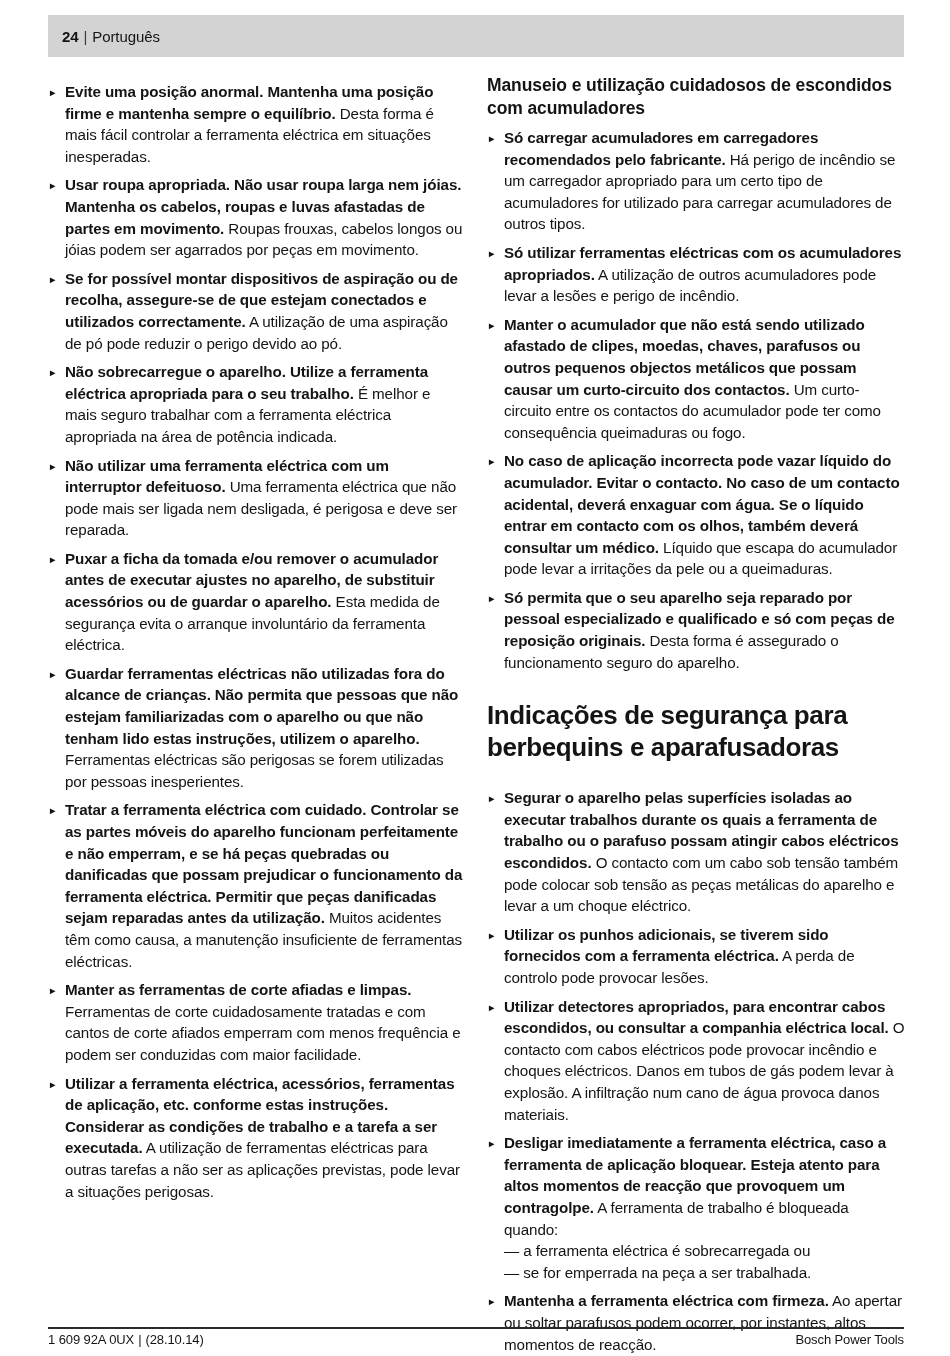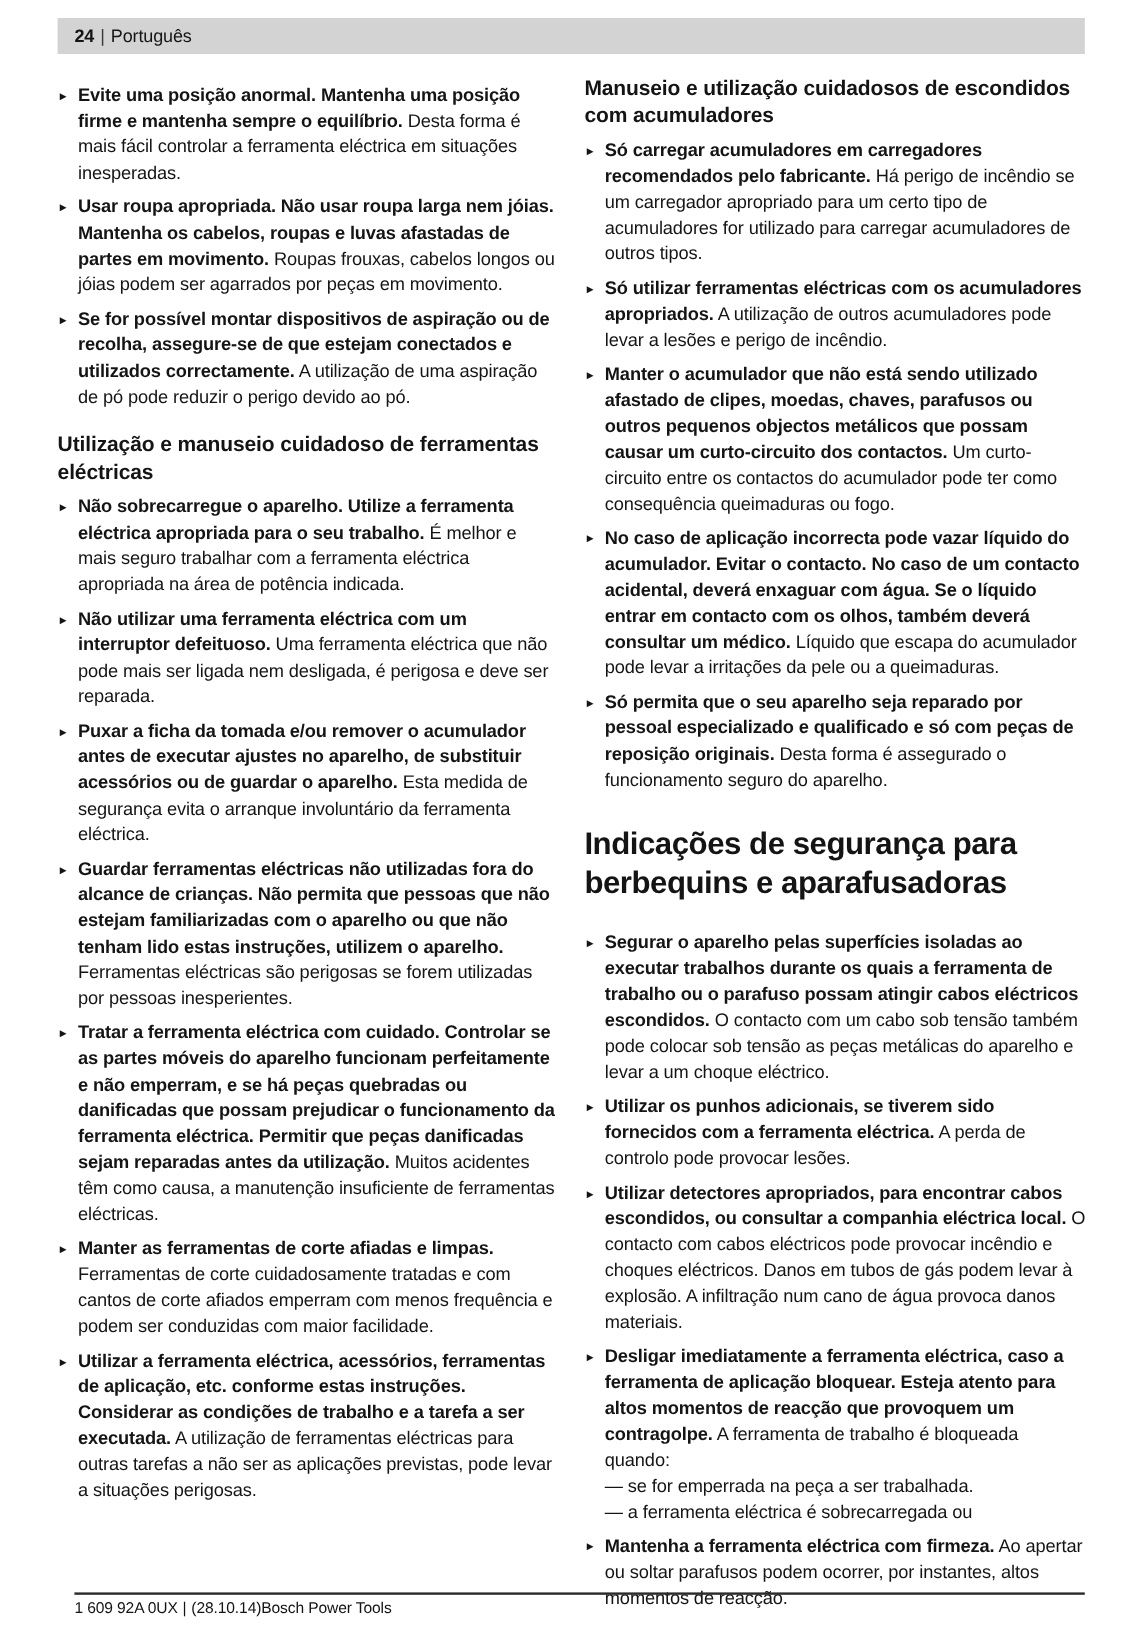--- a/index.html
+++ b/index.html
@@ -9,21 +9,21 @@
     position: relative;
     color: #141414;
     font-family: "Liberation Sans", sans-serif;
     letter-spacing: -0.1px;
     overflow: hidden;
   }
   .page { padding: 15px 45px 0 48px; }
 
   .header-bar {
     background: #d3d3d3;
-    height: 30px;
+    height: 42px;
     width: 856px;
     display: flex; align-items: center;
     padding-left: 14px;
     font-size: 15px;
     margin-bottom: 17px;
   }
   .header-bar .pn { font-weight: bold; }
   .header-bar .sep { margin: 0 5px; color: #3a3a3a; }
 
   .columns { display: flex; gap: 21px; }
@@ -59,24 +59,23 @@
     margin-bottom: 24px;
   }
 
   .footer {
     position: absolute;
     left: 48px; right: 46px;
     bottom: 8px;
     border-top: 2px solid #2b2b2b;
     padding-top: 3px;
     display: flex;
-    justify-content: flex-start;
+    justify-content: space-between;
     font-size: 13px;
     line-height: 16px;
-    margin-left: 14px;
   }
   .footer .sep { margin: 0 4px; }
 </style>
 </head>
 <body>
 
 <div class="page">
 
   <div class="header-bar">
     <span class="pn">24</span>
@@ -95,21 +94,20 @@
       </div>
       <div class="bullet">
         <span class="arrow">►</span>
         <p class="bt"><b>Usar roupa apropriada. Não usar roupa larga nem jóias. Mantenha os cabelos, roupas e luvas afastadas de partes em movimento.</b> <span>Roupas frouxas, cabelos longos ou jóias podem ser agarrados por peças em movimento.</span></p>
       </div>
       <div class="bullet">
         <span class="arrow">►</span>
         <p class="bt"><b>Se for possível montar dispositivos de aspiração ou de recolha, assegure-se de que estejam conectados e utilizados correctamente.</b> <span>A utilização de uma aspiração de pó pode reduzir o perigo devido ao pó.</span></p>
       </div>
 
-      <h2 class="section">Utilização e manuseio cuidadoso de ferramentas eléctricas</h2>
 
       <div class="bullet">
         <span class="arrow">►</span>
         <p class="bt"><b>Não sobrecarregue o aparelho. Utilize a ferramenta eléctrica apropriada para o seu trabalho.</b> <span>É melhor e mais seguro trabalhar com a ferramenta eléctrica apropriada na área de potência indicada.</span></p>
       </div>
       <div class="bullet">
         <span class="arrow">►</span>
         <p class="bt"><b>Não utilizar uma ferramenta eléctrica com um interruptor defeituoso.</b> <span>Uma ferramenta eléctrica que não pode mais ser ligada nem desligada, é perigosa e deve ser reparada.</span></p>
       </div>
       <div class="bullet">
@@ -171,22 +169,22 @@
         <span class="arrow">►</span>
         <p class="bt"><b>Utilizar os punhos adicionais, se tiverem sido fornecidos com a ferramenta eléctrica.</b> <span>A perda de controlo pode provocar lesões.</span></p>
       </div>
       <div class="bullet">
         <span class="arrow">►</span>
         <p class="bt"><b>Utilizar detectores apropriados, para encontrar cabos escondidos, ou consultar a companhia eléctrica local.</b> <span>O contacto com cabos eléctricos pode provocar incêndio e choques eléctricos. Danos em tubos de gás podem levar à explosão. A infiltração num cano de água provoca danos materiais.</span></p>
       </div>
       <div class="bullet">
         <span class="arrow">►</span>
         <p class="bt"><b>Desligar imediatamente a ferramenta eléctrica, caso a ferramenta de aplicação bloquear. Esteja atento para altos momentos de reacção que provoquem um contragolpe.</b> <span>A ferramenta de trabalho é bloqueada quando:</span>
+          <span class="subline">— a ferramenta eléctrica é sobrecarregada ou</span>
           <span class="subline">— se for emperrada na peça a ser trabalhada.</span>
-          <span class="subline">— a ferramenta eléctrica é sobrecarregada ou</span>
         </p>
       </div>
       <div class="bullet">
         <span class="arrow">►</span>
         <p class="bt"><b>Mantenha a ferramenta eléctrica com firmeza.</b> <span>Ao apertar ou soltar parafusos podem ocorrer, por instantes, altos momentos de reacção.</span></p>
       </div>
     </div>
   </div>
 </div>
 

